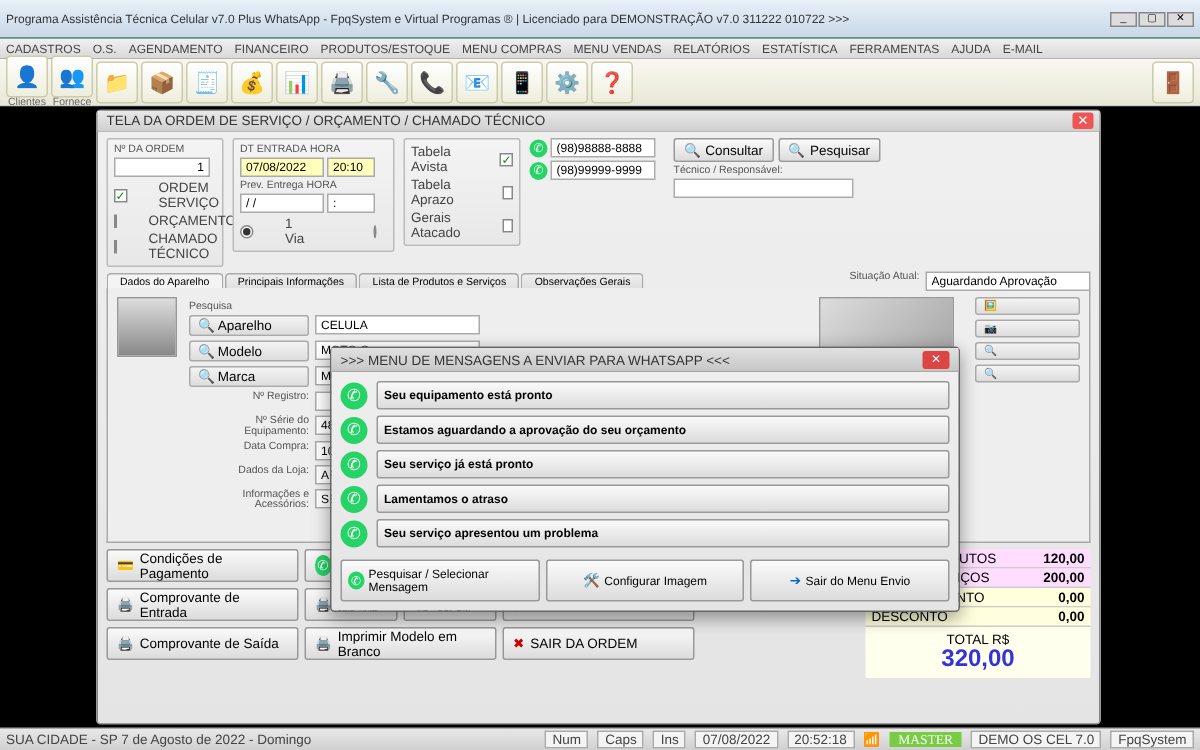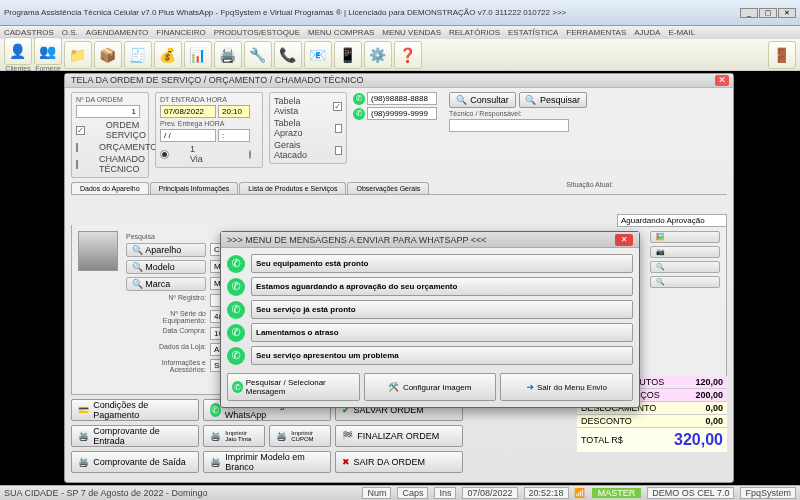--- a/index.html
+++ b/index.html
@@ -34,26 +34,26 @@
 .tab-body { border:1px solid #aaa; border-top:none; padding:6px; background:#eee; height:170px; position:relative; }
 .form-grid { display:grid; grid-template-columns:80px 110px; gap:3px 4px; }
 .mini-btn { background:linear-gradient(#f4f4f4,#ddd); border:1px solid #aaa; border-radius:2px; padding:1px 5px; font-size:7px; display:inline-flex; align-items:center; gap:2px; }
 .img-box { position:absolute; border:1px solid #999; background:#ccc; }
 .bottom-btns { display:flex; gap:4px; margin-top:4px; flex-wrap:wrap; }
 .wide-btn { background:linear-gradient(#fafafa,#dcdcdc); border:1px solid #999; border-radius:2px; padding:4px 6px; font-size:7px; display:flex; align-items:center; gap:4px; width:128px; height:22px; }
 .totals { position:absolute; right:6px; bottom:30px; width:150px; }
 .tot-row { display:flex; justify-content:space-between; padding:1px 4px; font-size:8px; border-bottom:1px solid #ccc; }
 .tot-row.v { background:#fdf; }
 .tot-row.d { background:#ffd; }
-.tot-final { background:#ffe; padding:3px 4px; display:flex; justify-content:space-between; align-items:center; }
+.tot-final { background:#ffe; padding:3px 4px; display:flex; justify-content:space-between; align-items:center;flex-direction:column; }
 .tot-final .val { color:#33d; font-size:16px; font-weight:bold; }
 .statusbar { position:absolute; bottom:0; left:0; right:0; height:15px; background:linear-gradient(#e8e8e8,#d0d0d0); display:flex; align-items:center; padding:0 4px; gap:6px; font-size:7px; color:#444; border-top:1px solid #aaa; }
 .statusbar .sp { flex:1; }
 .st-box { border:1px solid #aaa; padding:0 4px; background:#f4f4f4; }
-.st-green { background:#7c4; color:#fff; padding:0 6px; }
+.st-green { background:#7c4; color:#fff; padding:0 6px;font-family:Liberation Serif, serif; }
 .dialog { position:absolute; left:220px; top:160px; width:420px; background:linear-gradient(#f0f0f0,#e4e4e4); border:1px solid #666; border-radius:3px; box-shadow:0 4px 12px rgba(0,0,0,0.4); }
 .dlg-title { background:linear-gradient(#e0e0e0,#c8c8c8); height:16px; display:flex; align-items:center; padding:0 6px; font-size:8px; color:#333; border-bottom:1px solid #aaa; }
 .dlg-close { margin-left:auto; width:18px; height:12px; background:#d44; color:#fff; text-align:center; line-height:11px; border-radius:2px; font-size:8px; }
 .dlg-body { padding:6px; display:flex; flex-direction:column; gap:4px; }
 .msg-row { display:flex; align-items:center; gap:6px; }
 .wa-ico { width:18px; height:18px; background:#25d366; border-radius:50%; display:flex; align-items:center; justify-content:center; color:#fff; font-size:11px; }
 .msg-btn { flex:1; background:linear-gradient(#fafafa,#dcdcdc); border:1px solid #999; border-radius:2px; padding:4px; font-size:8px; text-align:left;font-weight:bold; }
 .dlg-foot { display:flex; gap:4px; margin-top:4px; }
 .dlg-foot .btn { flex:1; justify-content:center; padding:4px; }
 .phone-img { background:linear-gradient(135deg,#ddd,#999); }
@@ -197,21 +197,21 @@
 
       <div class="tabs" id="tabs">
           <div class="tab active">Dados do Aparelho</div>
           <div class="tab">Principais Informações</div>
           <div class="tab">Lista de Produtos e Serviços</div>
           <div class="tab">Observações Gerais</div>
         </div>
 
       <div style="display:flex;justify-content:flex-end;gap:4px;margin-top:-14px;margin-bottom:-2px;position:relative;z-index:1">
         <span class="lbl">Situação Atual:</span>
-        <input class="inp" style="width: 110px; margin-top: 33px;" value="Aguardando Aprovação">
+        <input class="inp" style="width: 110px;" value="Aguardando Aprovação">
       </div>
 
       <div class="tab-body">
         <div style="display:flex;gap:8px">
           <div style="width:40px;height:40px;background:linear-gradient(#ddd,#888);border:1px solid #999"></div>
           <div>
             <span class="lbl">Pesquisa</span>
             <div class="form-grid" style="margin-top:2px">
               <div class="mini-btn">
                   <span>🔍</span>

